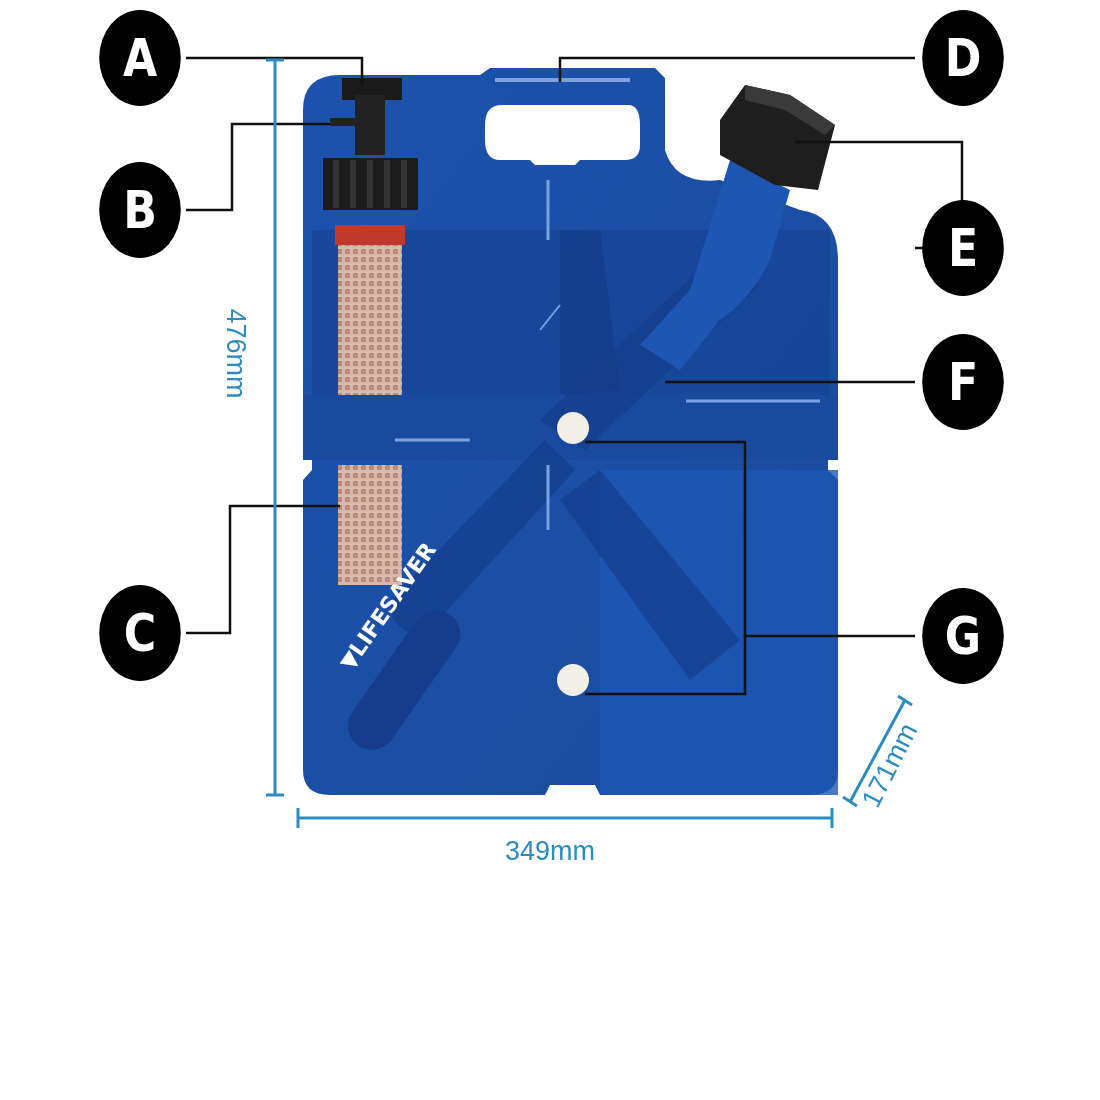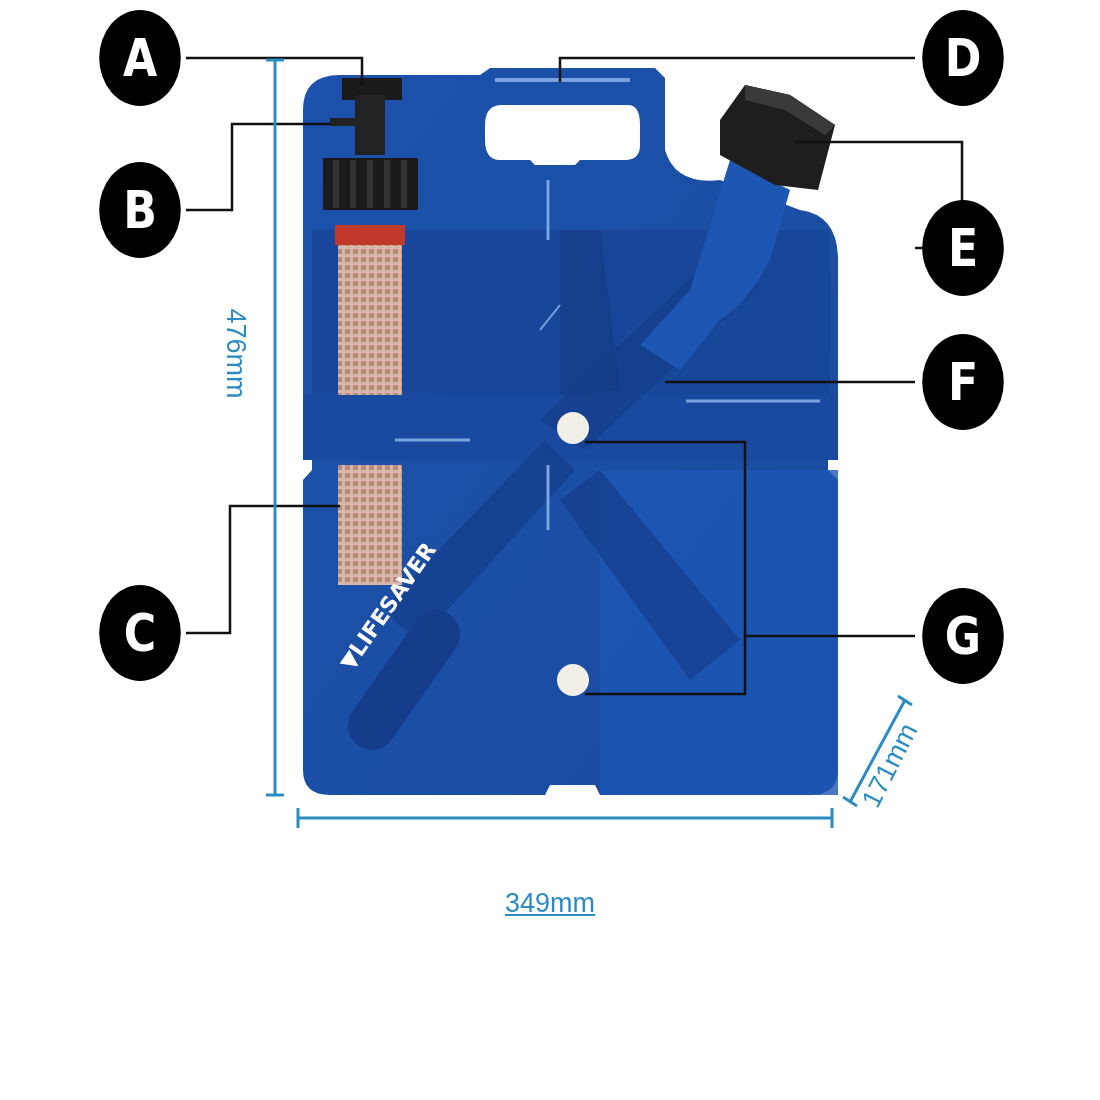--- a/index.html
+++ b/index.html
@@ -129,21 +129,21 @@
     </div>
   <div class="callout" style="left:915px; top:334px;">
       <span>F</span>
     </div>
   <div class="callout" style="left:915px; top:588px;">
       <span>G</span>
     </div>
 
   
   <div class="dim" style="left:190px; top:338px; transform:rotate(90deg);">476mm</div>
-  <div class="dim" style="left:505px; top:888px;text-decoration:underline;">349mm</div>
+  <div class="dim" style="left:505px; top:836px;">349mm</div>
   <div class="dim" style="left:845px; top:750px; transform:rotate(-63deg);">171mm</div>
 
   
   <div class="legend">
     
     
     
     
     
     

